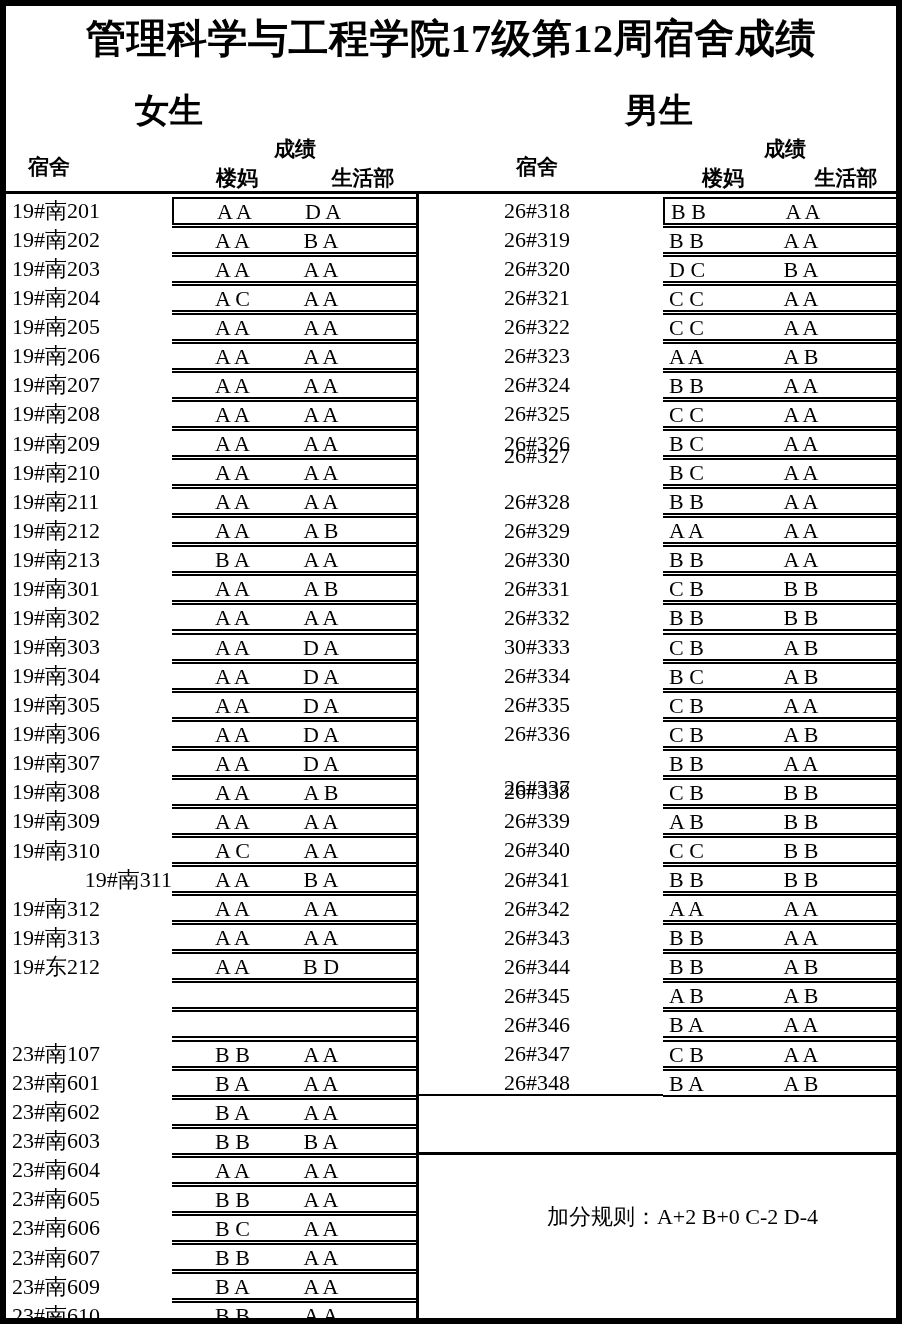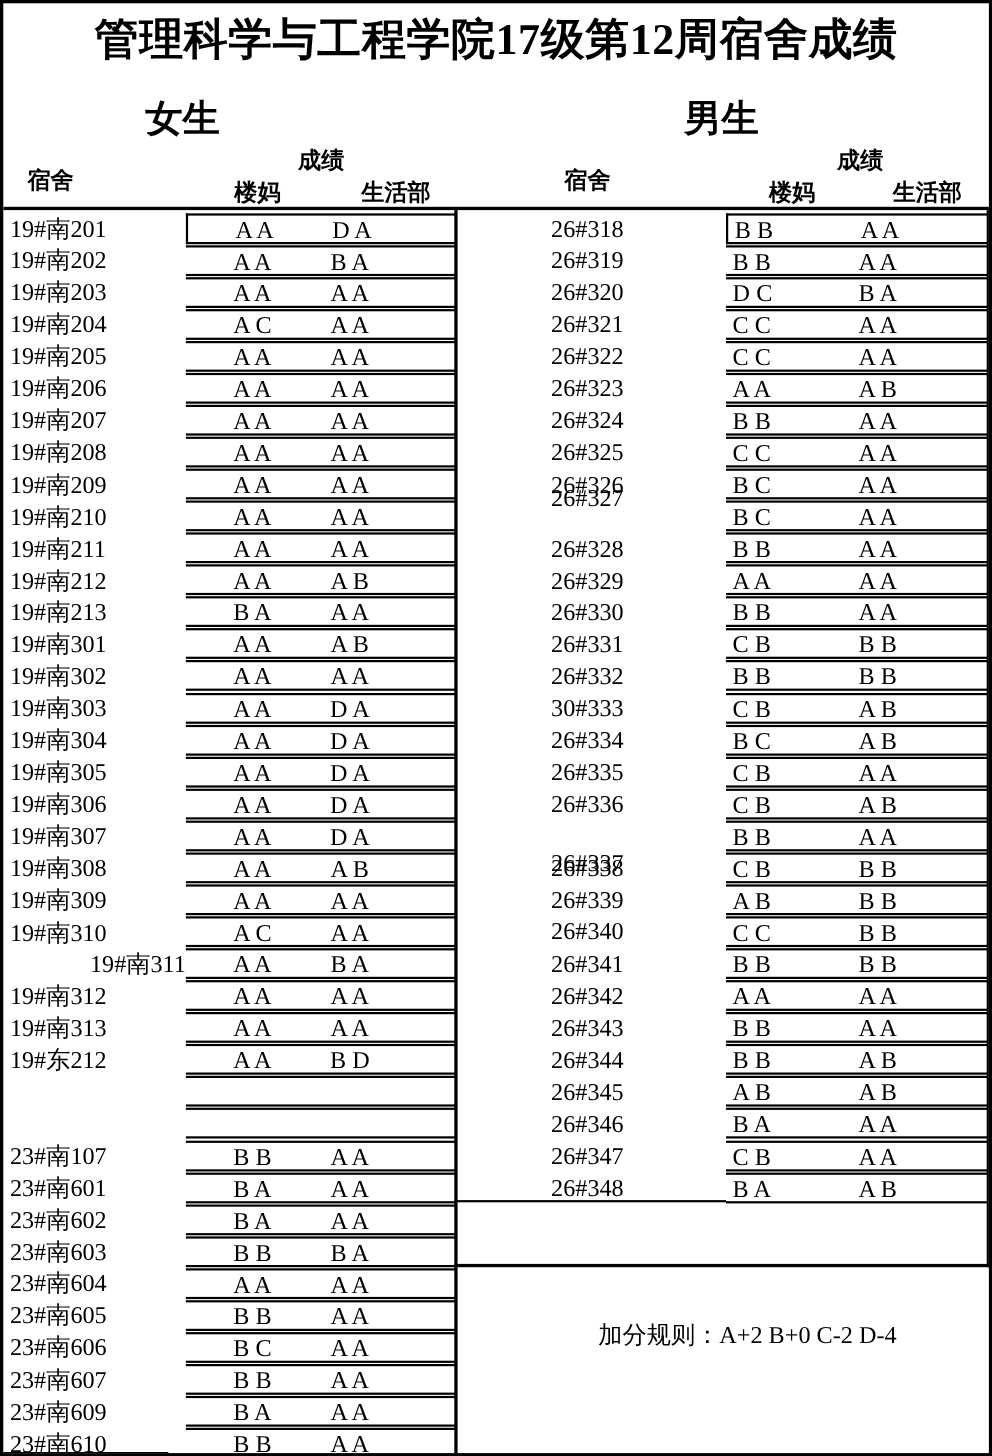--- a/index.html
+++ b/index.html
@@ -1,18 +1,18 @@
 <!DOCTYPE html>
 <html><head>
 <meta charset="utf-8">
 <style>
   html,body{margin:0;padding:0;background:#e9e9e9;}
   .page{position:relative;width:902px;height:1324px;margin:0 auto;background:#fff;
         color:#000;font-family:"Liberation Serif","DejaVu Serif",serif;
-        overflow:hidden;border:3px solid #000000;box-sizing:border-box;}
+        overflow:hidden;border:6px solid #000000;box-sizing:border-box;}
   .title{position:absolute;top:5px;left:0;width:100%;text-align:center;
          font-size:40px;font-weight:bold;white-space:nowrap;letter-spacing:0.5px;}
   .sec-title{position:absolute;top:82px;font-size:34px;font-weight:bold;
              font-family:"Liberation Sans","DejaVu Sans",sans-serif;text-align:center;width:140px;}
   .sec-title.girls{left:93px;}
   .sec-title.boys{left:583px;}
   .hdr{position:absolute;font-weight:bold;font-size:21px;text-align:center;white-space:nowrap;
        font-family:"Liberation Sans","DejaVu Sans",sans-serif;}
   .hline,.vline{position:absolute;background:#000;}
   .rows{position:absolute;top:190px;left:0;width:902px;height:0;}

